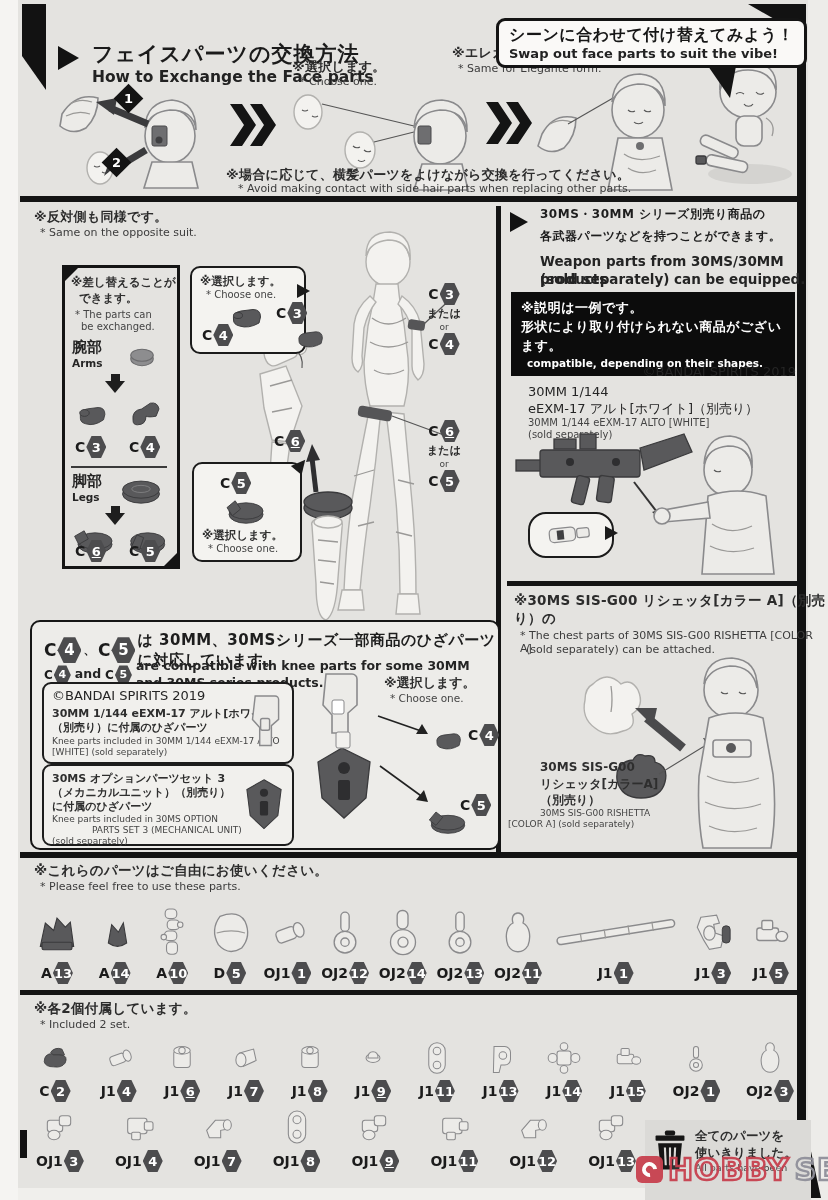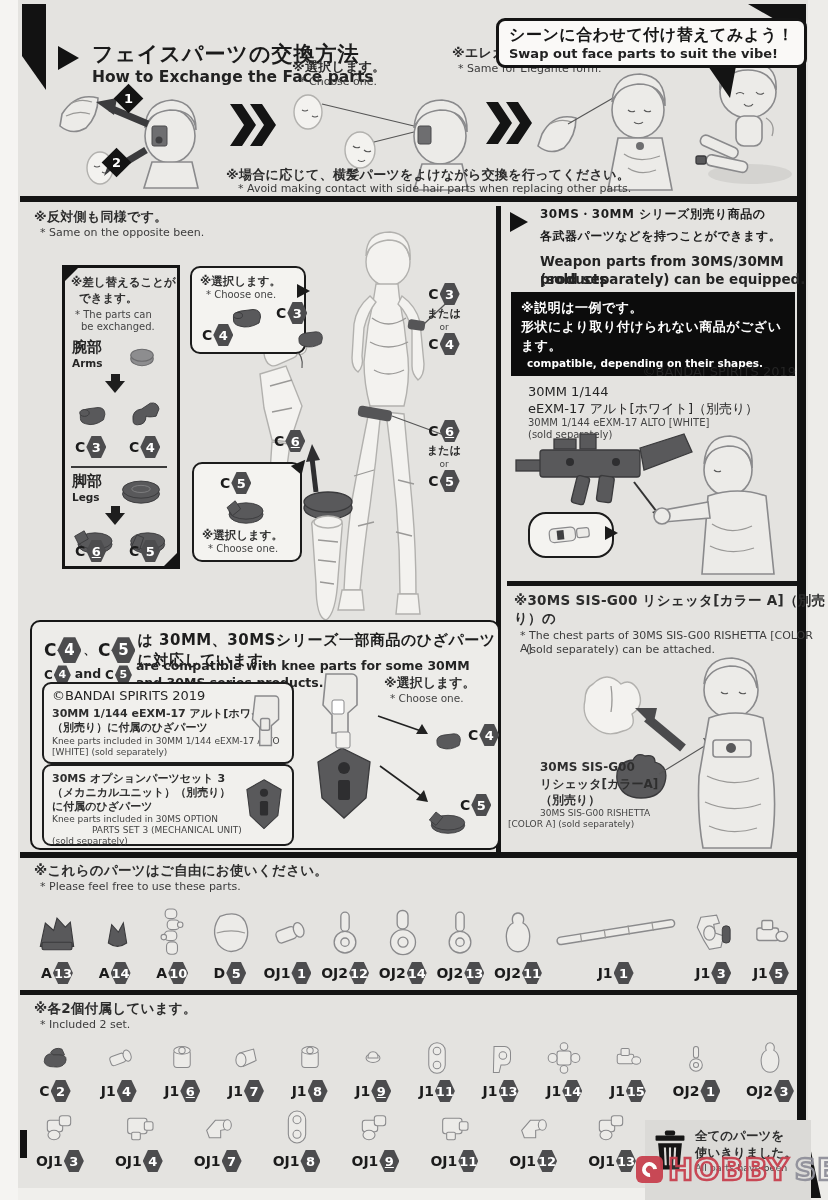--- a/index.html
+++ b/index.html
@@ -185,21 +185,21 @@
       <polygon points="8,0 36,0 30,32" fill="#141414"></polygon>
     </svg>
 
   <div class="abs en-note" style="left:238px;top:182px;">* Avoid making contact with side hair parts when replacing other parts.</div>
   <div class="abs jp-note" style="left:226px;top:166px;">※場合に応じて、横髪パーツをよけながら交換を行ってください。</div>
 
   <div class="abs divider" style="left:20px;top:196px;width:777px;height:6px;"></div>
   <div class="abs divider" style="left:496px;top:206px;width:5px;height:646px;"></div>
 
   <div class="abs jp-note" style="left:34px;top:208px;">※反対側も同様です。</div>
-  <div class="abs en-note" style="left:40px;top:226px;">* Same on the opposite been.</div>
+  <div class="abs en-note" style="left:40px;top:226px;">* Same on the opposite suit.</div>
 
   <div class="xbox" style="left:62px;top:265px;width:112px;height:298px;">
     <div class="abs jp-sm" style="left:6px;top:7px;">※差し替えることが</div>
     <div class="abs jp-sm" style="left:14px;top:23px;">できます。</div>
     <div class="abs en-sm" style="left:10px;top:41px;font-size:10px;">* The parts can</div>
     <div class="abs en-sm" style="left:16px;top:53px;font-size:10px;">be exchanged.</div>
     <div class="abs" style="left:7px;top:70px;font-size:15px;font-weight:800;">腕部</div>
     <div class="abs" style="left:7px;top:89px;font-size:10.5px;font-weight:700;">Arms</div>
     <svg class="abs" style="left:58px;top:76px;" width="38" height="26" viewBox="0 0 40 30">
         <ellipse class="mp" cx="20" cy="17" rx="13" ry="8"></ellipse>

